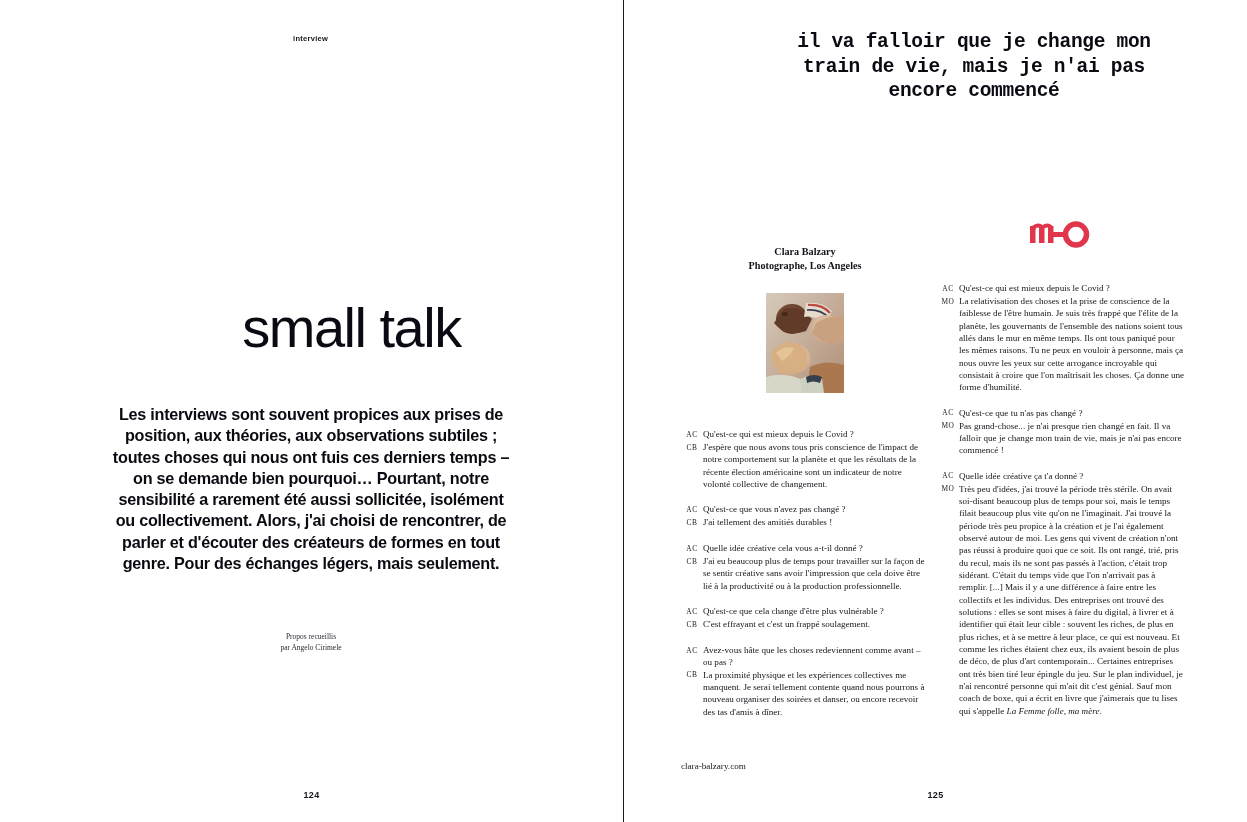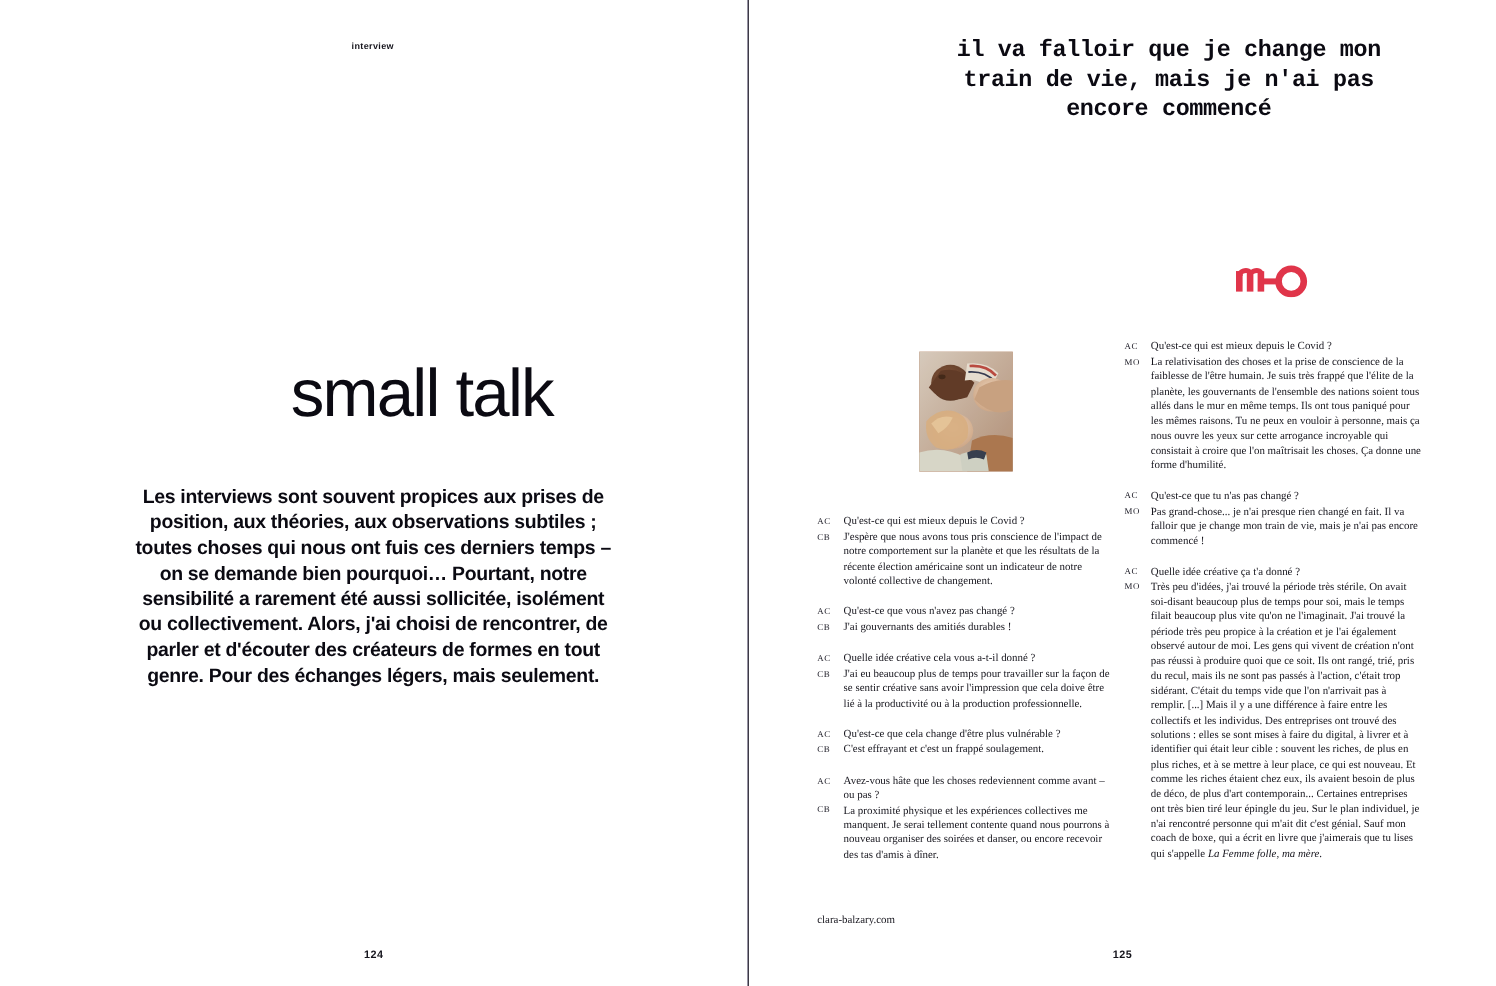--- a/index.html
+++ b/index.html
@@ -150,20 +150,21 @@
     line-height: 12.35px;
     color: #16151d;
   }
   .qa-speaker {
     flex: 0 0 22px;
     font-size: 7.4px;
     letter-spacing: 0.5px;
     text-transform: uppercase;
     color: #23222c;
     padding-top: 0.6px;
+    text-align: center;
   }
   .qa-text { flex: 1 1 auto; }
   .qa-text em { font-style: italic; }
 
   .website {
     position: absolute;
     font-size: 9.1px;
     line-height: 12.35px;
     color: #16151d;
   }
@@ -174,20 +175,24 @@
 <div id="spread">
 
   <div class="page left">
 
     <div class="running-head" style="left:293px; top:34px;">interview</div>
 
     <div class="display-title">small talk</div>
 
     <div class="standfirst">Les interviews sont souvent propices aux prises de position, aux théories, aux observations subtiles ; toutes choses qui nous ont fuis ces derniers temps – on se demande bien pourquoi… Pourtant, notre sensibilité a rarement été aussi sollicitée, isolément ou collectivement. Alors, j'ai choisi de rencontrer, de parler et d'écouter des créateurs de formes en tout genre. Pour des échanges légers, mais seulement.</div>
 
+    <div class="byline-credit">
+      <span class="ln">Propos recueillis</span>
+      <span class="ln">par Angelo Cirimele</span>
+    </div>
 
     <div class="folio" style="left:0; width:623px; text-align:center;">124</div>
   </div>
 
   <div class="page right">
     <div class="folio" style="left:0; width:623px; text-align:center;">125</div>
   </div>
 
   <div class="gutter"></div>
 
@@ -205,20 +210,24 @@
         <path d="M3 10 C7 6.5, 12 6.5, 14.5 10 L14.5 14 C12 10.8, 7 10.8, 5 14 Z"></path>
         <path d="M12 10 C16 6.5, 21 6.5, 23.5 10 L23.5 14 C21 10.8, 16 10.8, 14 14 Z"></path>
 
         <rect x="24" y="16" width="13" height="5"></rect>
 
         <circle cx="47" cy="18.5" r="10.5" fill="none" stroke="#e0354a" stroke-width="5.5"></circle>
       </g>
     </svg>
   </div>
 
+  <div class="contributor" style="left:681px; top:245px;">
+    <span class="ln">Clara Balzary</span>
+    <span class="ln">Photographe, Los Angeles</span>
+  </div>
 
   <div class="portrait" style="left:766px; top:293px;">
     <svg viewBox="0 0 78 100" preserveAspectRatio="xMidYMid slice" aria-hidden="true">
       <defs>
         <linearGradient id="bgw" x1="0" y1="0" x2="1" y2="1">
           <stop offset="0" stop-color="#d8cfc4"></stop>
           <stop offset="1" stop-color="#b08f78"></stop>
         </linearGradient>
         <radialGradient id="skA" cx="0.4" cy="0.35" r="0.8">
           <stop offset="0" stop-color="#7d5038"></stop>
@@ -274,21 +283,21 @@
       </div>
     </div>
 
     <div class="qa-block">
       <div class="qa-row">
         <span class="qa-speaker">ac</span>
         <span class="qa-text">Qu'est-ce que vous n'avez pas changé ?</span>
       </div>
       <div class="qa-row">
         <span class="qa-speaker">cb</span>
-        <span class="qa-text">J'ai gouvernants des amitiés durables !</span>
+        <span class="qa-text">J'ai tellement des amitiés durables !</span>
       </div>
     </div>
 
     <div class="qa-block">
       <div class="qa-row">
         <span class="qa-speaker">ac</span>
         <span class="qa-text">Quelle idée créative cela vous a-t-il donné ?</span>
       </div>
       <div class="qa-row">
         <span class="qa-speaker">cb</span>

